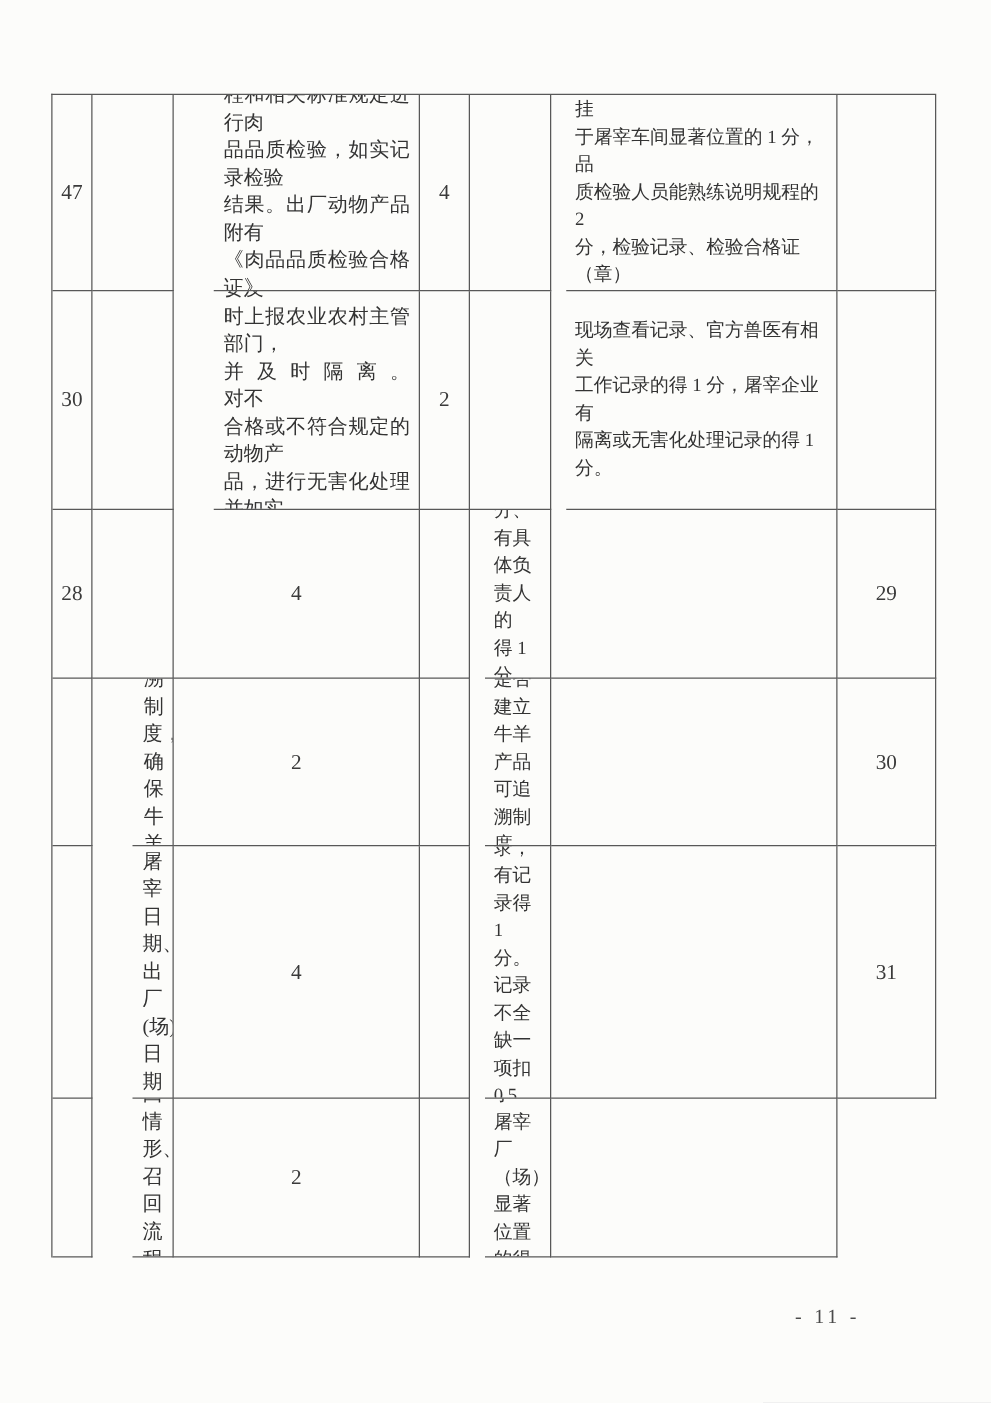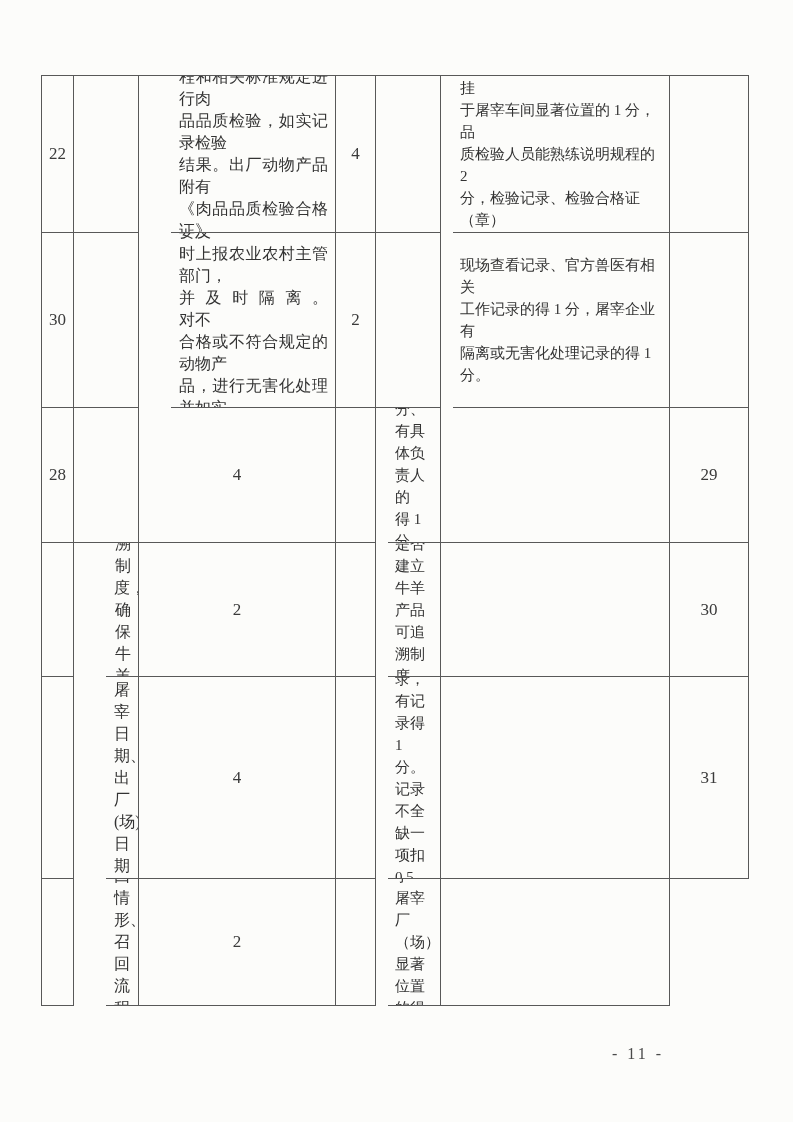--- a/index.html
+++ b/index.html
@@ -68,36 +68,36 @@
   }
   .c-method .txt {
     white-space: pre-wrap;
     font-size: 15px;
     line-height: 22px;
     width: 100%;
     color: #333;
   }
   .page-number {
     position: absolute;
-    left: 612px;
+    left: 636px;
     top: 1045px;
     font-size: 16px;
     letter-spacing: 3px;
     color: #4a4a4a;
   }
 </style>
 </head>
 <body>
 
 <div class="page">
 
   <div class="doc-table">
 
     <div class="cell c-no">
-        <span class="txt">22</span>
+        <span class="txt">47</span>
       </div>
     <div class="cell c-empty"></div>
     <div class="cell c-req">
         <div class="txt">遵守屠宰肉品品质检验规
 程和相关标准规定进行肉
 品品质检验，如实记录检验
 结果。出厂动物产品附有
 《肉品品质检验合格证》，
 加盖肉品品质检验合格章。</div>
       </div>

